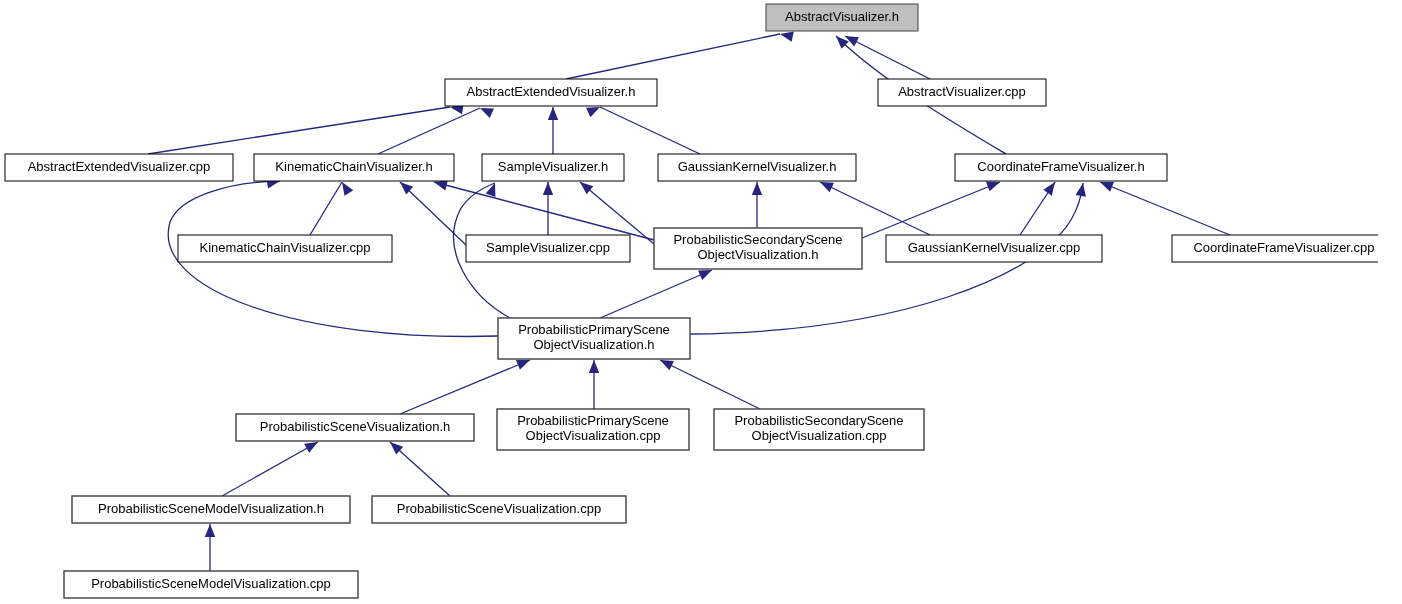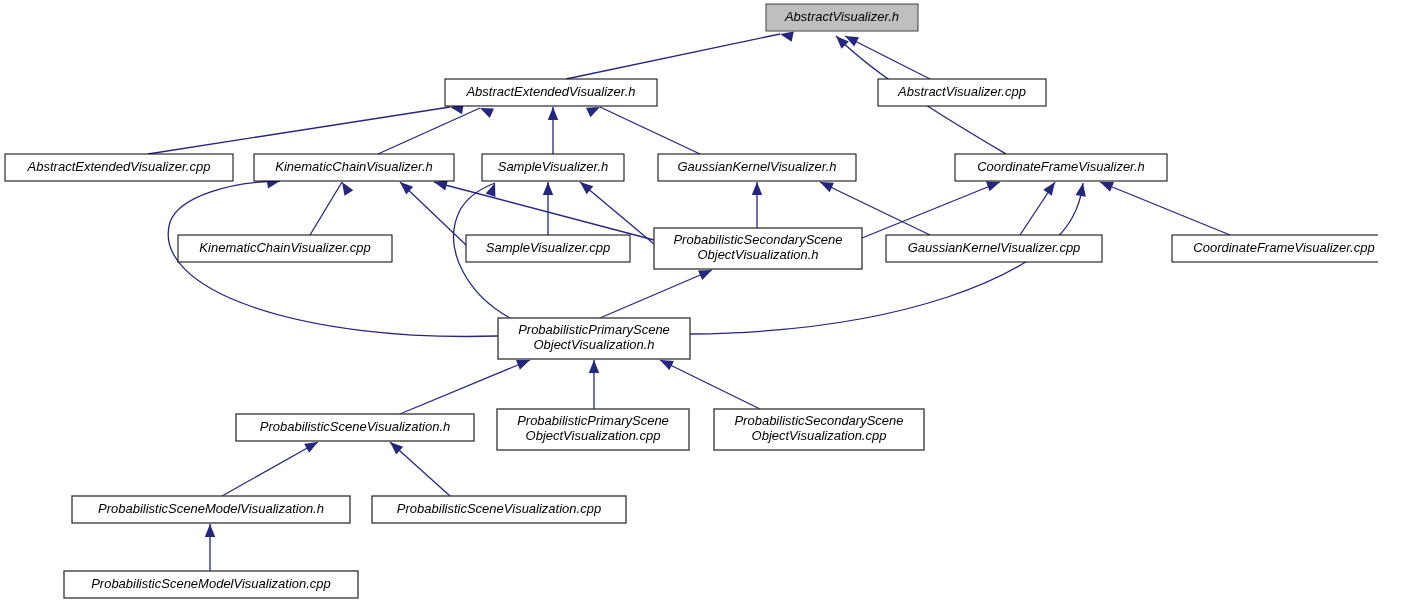--- a/index.html
+++ b/index.html
@@ -7,21 +7,20 @@
     padding: 0;
     background: #ffffff;
   }
   #graph-root {
     position: relative;
     width: 1378px;
     height: 604px;
     background: #ffffff;
     font-family: "Liberation Sans", sans-serif;
     overflow: hidden;
-    font-style: italic;
   }
   svg.graph-canvas {
     position: absolute;
     left: 0;
     top: 0;
     width: 1402px;
     height: 604px;
   }
   .node-box {
     fill: #ffffff;

